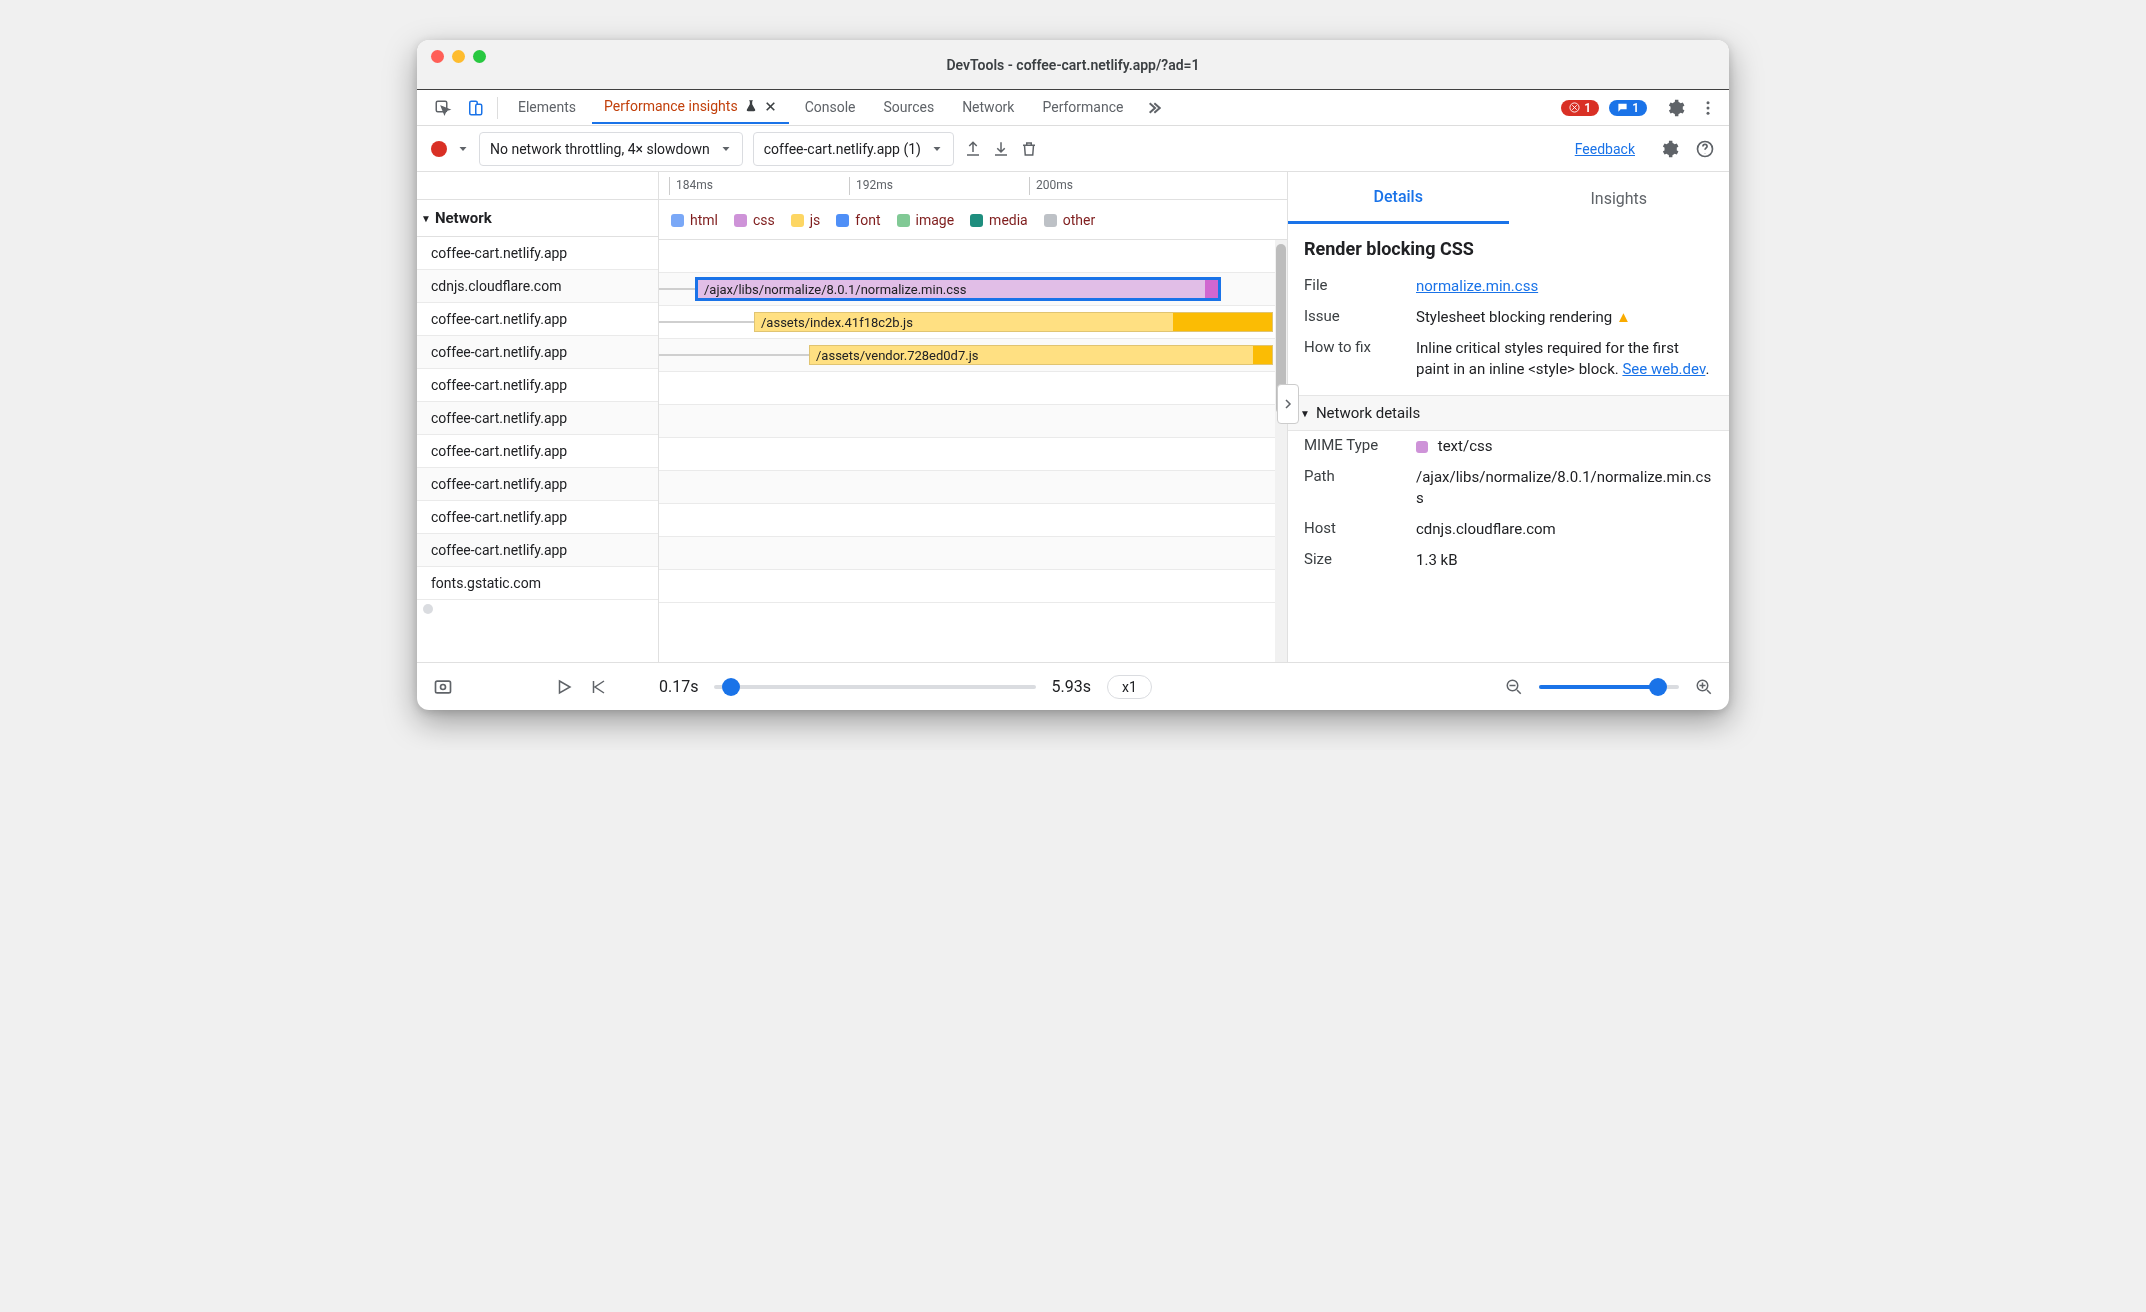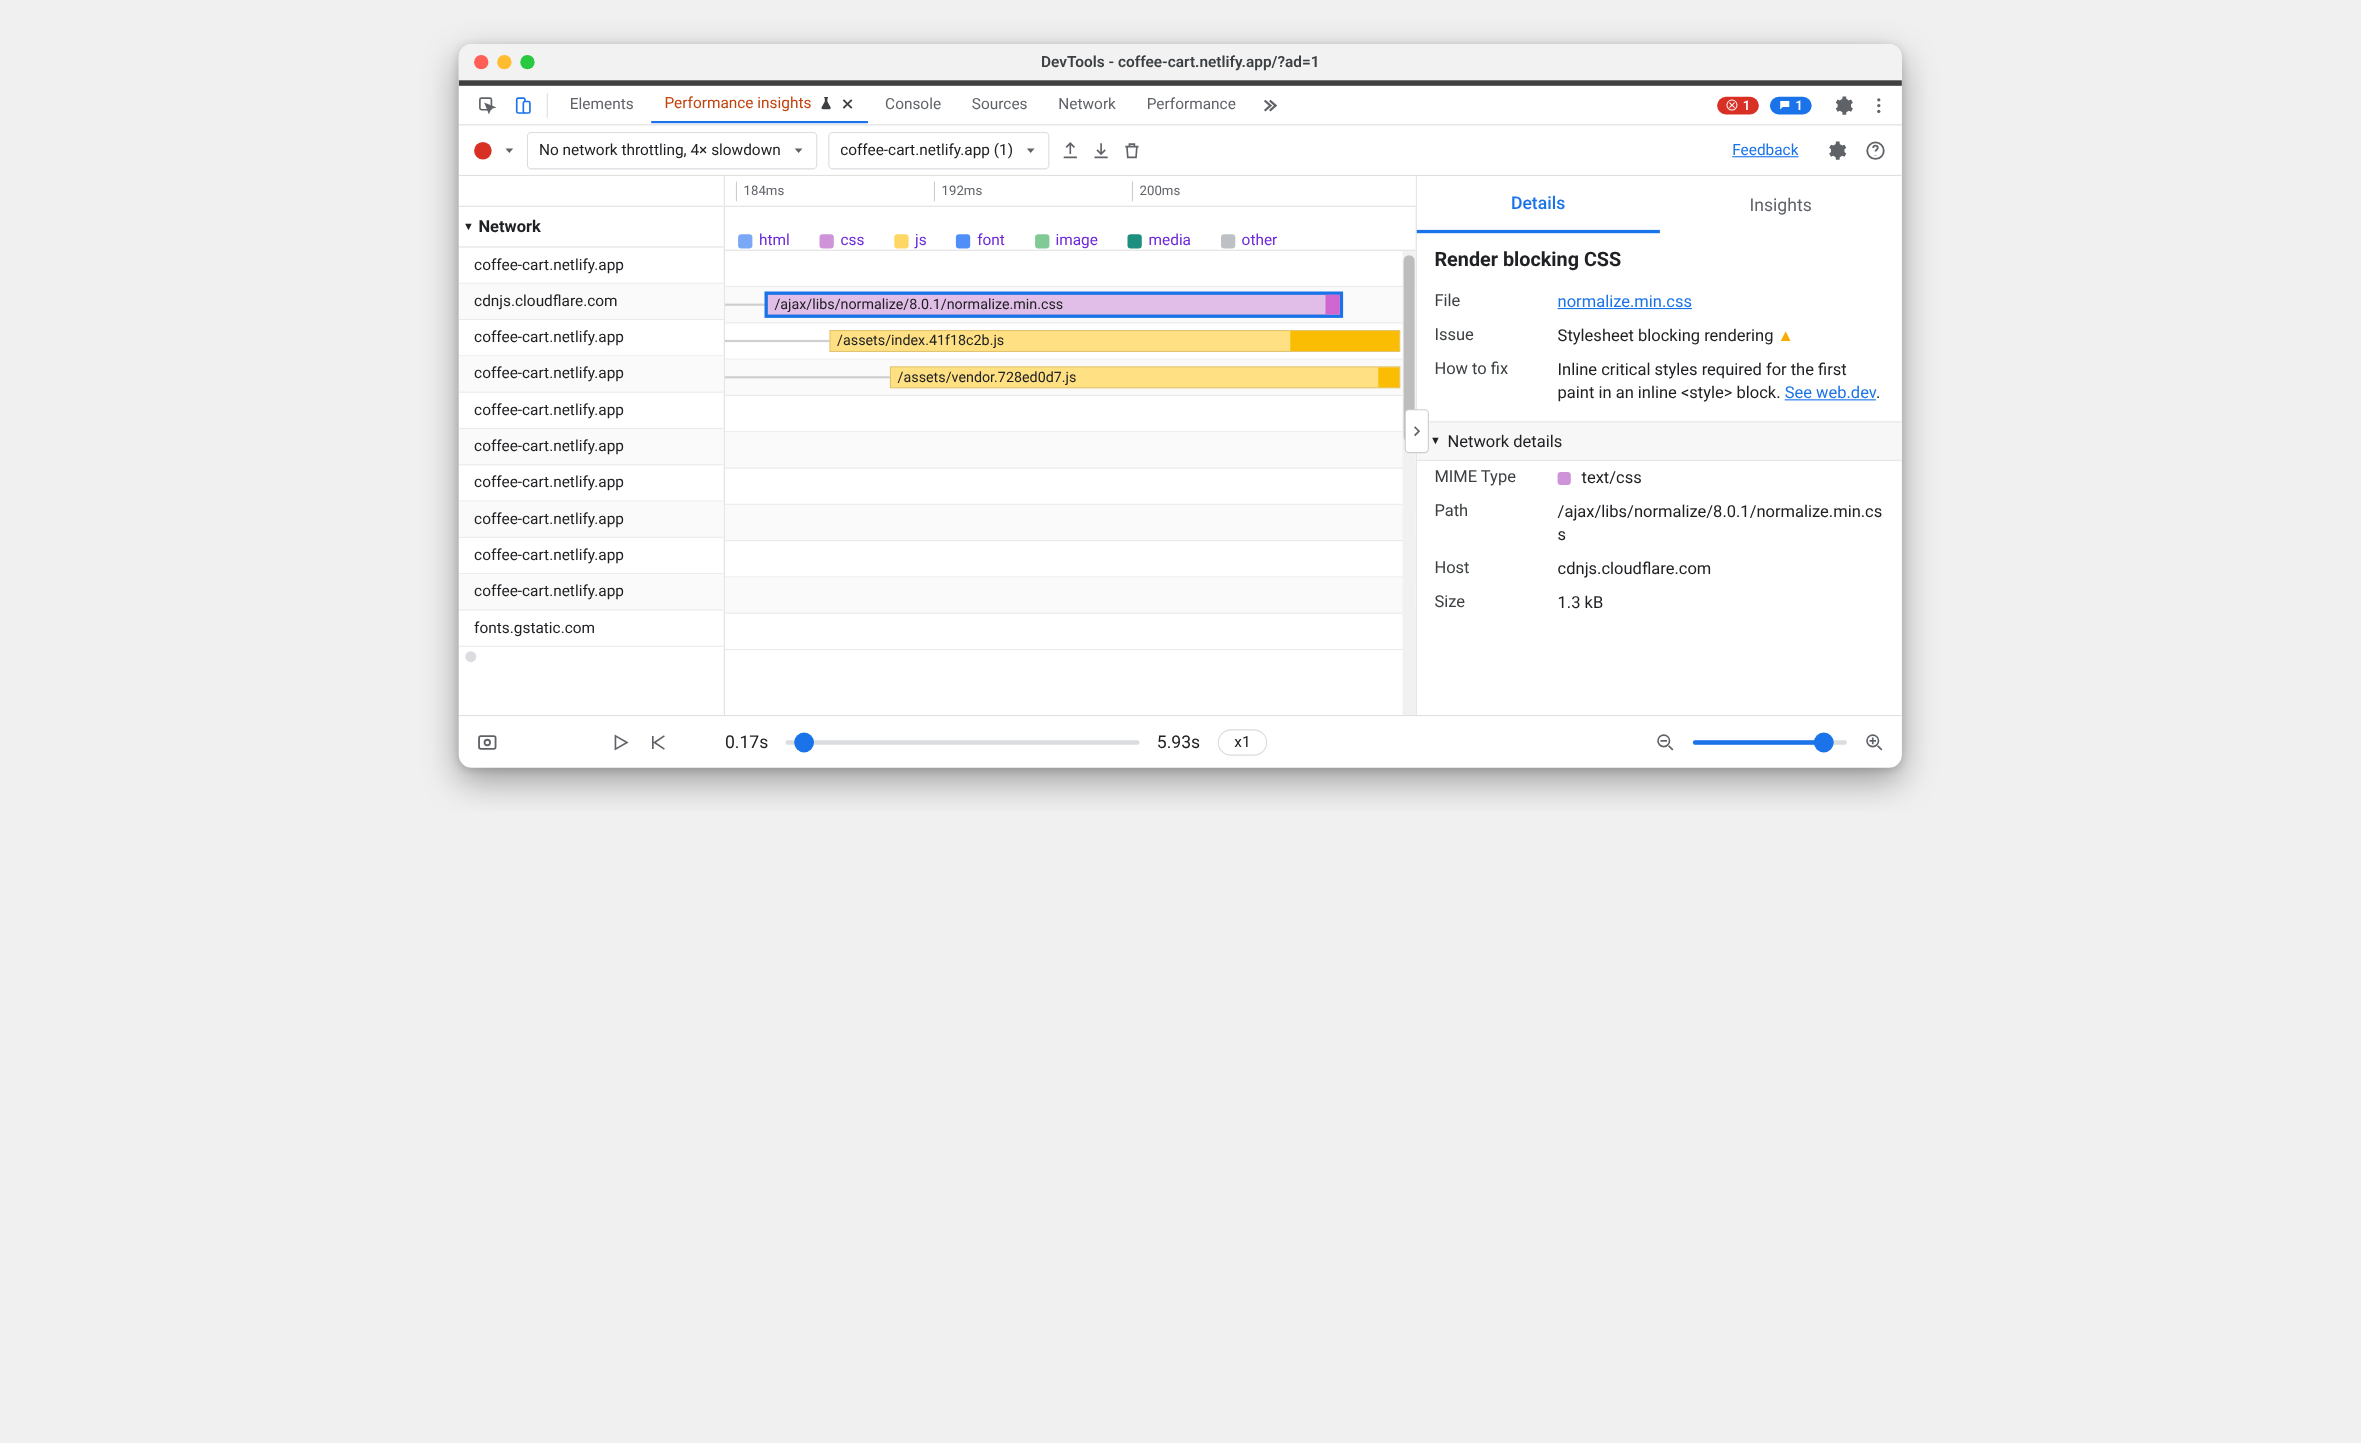--- a/index.html
+++ b/index.html
@@ -1,18 +1,18 @@
 <!DOCTYPE html>
 <html><head>
 <meta charset="utf-8">
 <style>
   * { box-sizing: border-box; }
   body { margin: 0; padding: 40px; font-family: -apple-system, BlinkMacSystemFont, "Segoe UI", Roboto, Helvetica, Arial, sans-serif; font-size: 14px; color: #202124; background: #f0f0f0; user-select: none; }
   .window { width: 1312px; background: #fff; border-radius: 12px; box-shadow: 0 12px 32px rgba(0,0,0,.35), 0 2px 8px rgba(0,0,0,.15); overflow: hidden; margin: 0 auto; }
-  .titlebar { height: 38px; display: flex; align-items: center; justify-content: center; position: relative; background: #f2f2f2; border-bottom: 5px solid #404040; }
+  .titlebar { height: 50px; display: flex; align-items: center; justify-content: center; position: relative; background: #f2f2f2; border-bottom: 1px solid #404040; }
   .traffic { position: absolute; left: 14px; top: 10px; display: flex; gap: 8px; }
   .dot { width: 13px; height: 13px; border-radius: 50%; }
   .dot.r { background: #ff5f57; } .dot.y { background: #febc2e; } .dot.g { background: #28c840; }
   .titlebar-title { font-weight: 600; font-size: 14px; color: #3c4043; }
   .tabbar { height: 36px; display: flex; align-items: center; border-bottom: 1px solid #ddd; padding: 0 12px; gap: 4px; }
   .tabbar .tool { width: 28px; height: 28px; display:flex;align-items:center;justify-content:center; color:#5f6368;}
   .tabbar .divider { width:1px;height:22px;background:#ddd; margin:0 4px;}
   .tab { padding: 7px 12px 8px; color:#5f6368; font-size:14px; display:flex; align-items:center; gap:6px; }
   .tab.active { color:#1a73e8; border-bottom:2px solid #1a73e8; }
   .tab.active .tab-label { color:#c2410c; }
@@ -32,21 +32,21 @@
   .left { width: 242px; border-right:1px solid #e0e0e0; overflow:hidden; display:flex;flex-direction:column;}
   .left .scroll{overflow-y:auto;flex:1;}
   .ruler-pad{height:28px;border-bottom:1px solid #e0e0e0;}
   .network-header{font-weight:700;padding:9px 4px;border-bottom:1px solid #e0e0e0;display:flex;align-items:center;font-size:15px;}
   .network-header .tri{font-size:10px;margin-right:4px;}
   .host-row{height:33px;display:flex;align-items:center;padding-left:14px;border-bottom:1px solid #eaeaea;color:#202124;font-size:14px;}
   .host-row:nth-child(even){background:#fafafa;}
   .mid { flex:1; display:flex;flex-direction:column;position:relative;}
   .ruler{height:28px;border-bottom:1px solid #e0e0e0;position:relative;background:#fff;}
   .tick{position:absolute;top:5px;font-size:12px;color:#5f6368;border-left:1px solid #ccc;height:18px;padding-left:6px;padding-top:1px;}
-  .legend{height:40px;border-bottom:1px solid #e0e0e0;display:flex;align-items:flex-end;gap:27px;padding-left:12px;font-size:14px;color:#6d28d9;}
+  .legend{height:40px;border-bottom:1px solid #e0e0e0;display:flex;align-items:center;gap:16px;padding-left:12px;font-size:14px;color:#7f1d1d;}
   .sw{width:13px;height:13px;border-radius:3px;display:inline-block;margin-right:6px;vertical-align:middle;}
   .tracks{flex:1;position:relative;}
   .trk{height:33px;border-bottom:1px solid #eaeaea;position:relative;}
   .trk:nth-child(even){background:#fafafa;}
   .bar{position:absolute;top:6px;height:20px;display:flex;align-items:center;font-size:13px;padding:0 6px;white-space:nowrap;overflow:hidden;border:1px solid rgba(0,0,0,.12);}
   .bar.css{background:#e1bee7;}
   .bar.js{background:#ffecb3;}
   .bar .cap{position:absolute;right:-1px;top:-1px;bottom:-1px;width:14px;}
   .wait{position:absolute;top:15px;height:2px;background:#cfcfcf;}
   .selected{outline:3px solid #1a73e8;outline-offset:-1px;}

